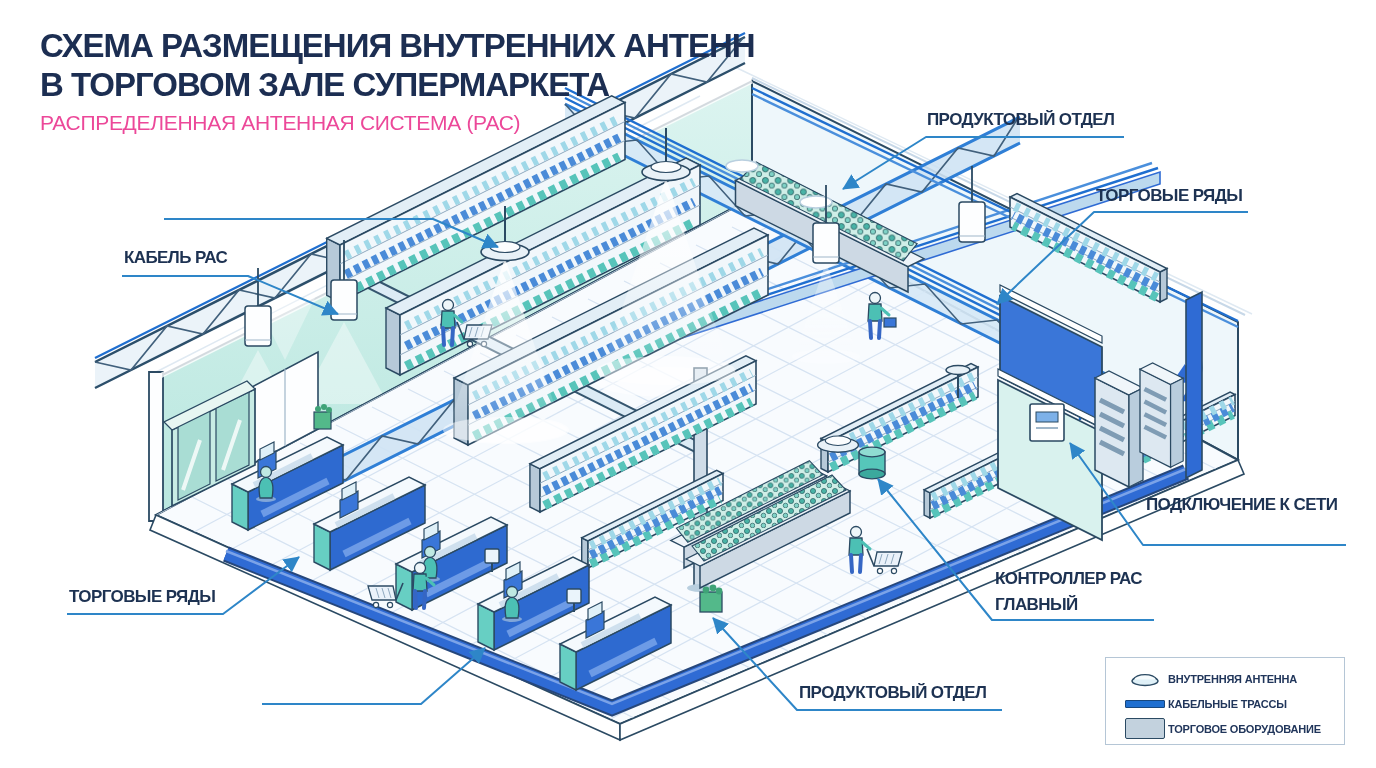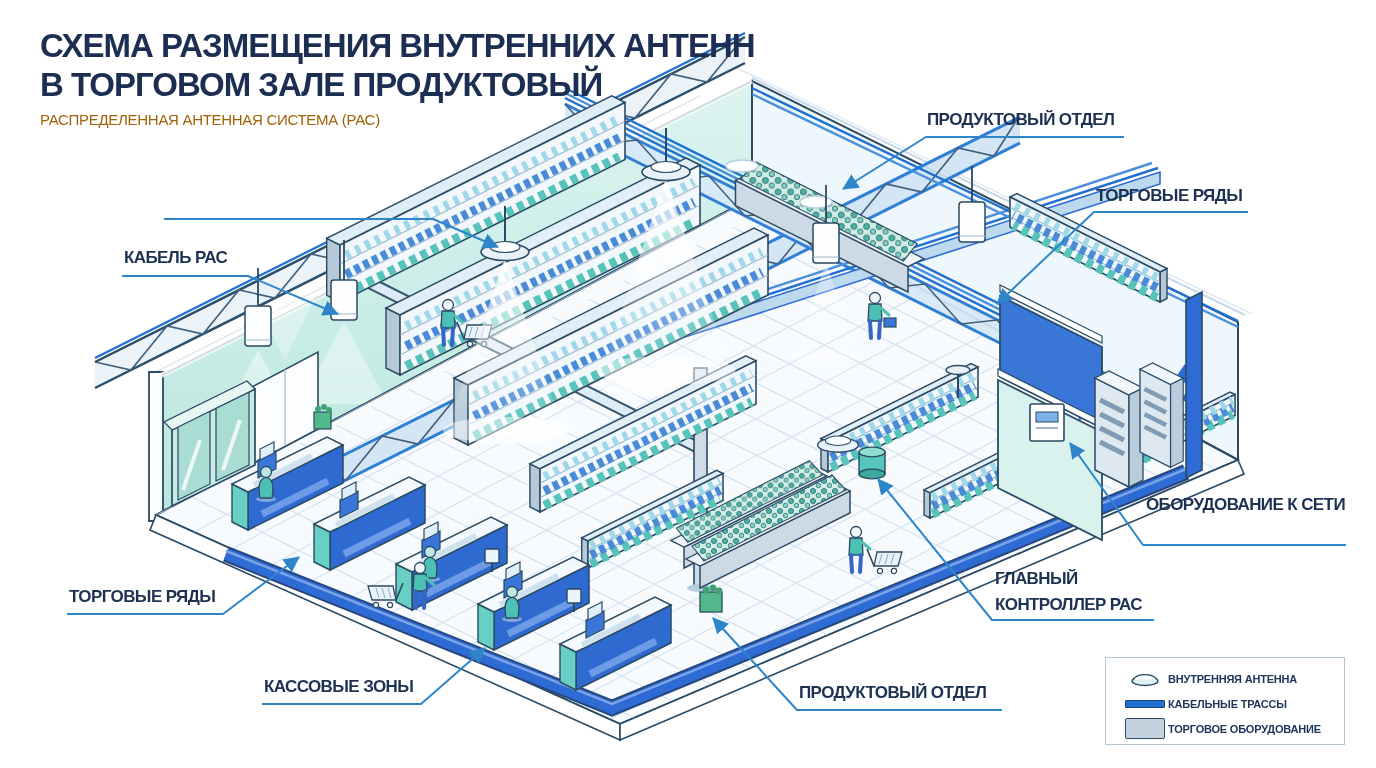--- a/index.html
+++ b/index.html
@@ -2,21 +2,21 @@
 <html><head>
 <meta charset="utf-8">
 <style>
   html,body{margin:0;padding:0;background:#ffffff;}
   .stage{position:relative;width:1376px;height:768px;background:#ffffff;overflow:hidden;
          font-family:"Liberation Sans","DejaVu Sans",sans-serif;}
   .scene,.overlay{position:absolute;left:0;top:0;}
   .overlay{pointer-events:none;}
   .title-block{position:absolute;left:40px;top:26px;color:#1c2e52;}
   .title-line{font-size:33px;font-weight:700;letter-spacing:-1px;line-height:39px;white-space:nowrap;}
-  .subtitle{font-size:15px;font-weight:500;letter-spacing:-0.3px;margin-top:7px;color:#a16207;white-space:nowrap;}
+  .subtitle{font-size:21px;font-weight:500;letter-spacing:-0.3px;margin-top:7px;color:#ec4899;white-space:nowrap;}
   .callout{position:absolute;color:#1d3252;font-size:17px;font-weight:700;letter-spacing:-0.6px;
            line-height:26px;white-space:nowrap;}
   .legend{position:absolute;left:1105px;top:657px;width:240px;height:88px;background:#ffffff;
           border:1.5px solid #b5c6d6;box-sizing:border-box;padding:8px 0 0 16px;}
   .legend-row{display:flex;align-items:center;height:25px;}
   .legend-icon{width:46px;display:flex;justify-content:center;align-items:center;flex:0 0 46px;}
   .legend-label{font-size:11px;font-weight:700;letter-spacing:-0.2px;color:#21365b;white-space:nowrap;}
   .icon-cable{width:38px;height:6px;background:#1f6fd0;border:1px solid #17477e;border-radius:1px;}
   .icon-equip{width:38px;height:19px;background:#c3d2de;border:1.5px solid #2b4a63;border-radius:2px;}
 </style>
@@ -318,36 +318,35 @@
     <polyline points="1346,545 1143,545 1070,443" marker-end="url(#ldArrow)"></polyline>
     <polyline points="1154,620 992,620 878,479" marker-end="url(#ldArrow)"></polyline>
     <polyline points="67,614 223,614 299,557" marker-end="url(#ldArrow)"></polyline>
     <polyline points="262,704 421,704 485,648" marker-end="url(#ldArrow)"></polyline>
     <polyline points="1002,710 797,710 713,618" marker-end="url(#ldArrow)"></polyline>
   </g>
 </svg>
 
 <div class="title-block">
   <div class="title-line">СХЕМА РАЗМЕЩЕНИЯ ВНУТРЕННИХ АНТЕНН</div>
-  <div class="title-line">В ТОРГОВОМ ЗАЛЕ ПРОДУКТОВЫЙ</div>
+  <div class="title-line">В ТОРГОВОМ ЗАЛЕ СУПЕРМАРКЕТА</div>
   <div class="subtitle">РАСПРЕДЕЛЕННАЯ АНТЕННАЯ СИСТЕМА  (РАС)</div>
 </div>
 
 <div class="callout" style="left:124px;top:245px;">КАБЕЛЬ РАС</div>
 <div class="callout" style="left:927px;top:107px;">ПРОДУКТОВЫЙ ОТДЕЛ</div>
 <div class="callout" style="left:1096px;top:183px;">ТОРГОВЫЕ РЯДЫ</div>
 <div class="callout" style="left:1146px;top:492px;">
-  <div>ОБОРУДОВАНИЕ К СЕТИ</div>
+  <div>ПОДКЛЮЧЕНИЕ К СЕТИ</div>
 </div>
 <div class="callout" style="left:995px;top:566px;">
+  <div>КОНТРОЛЛЕР РАС</div>
   <div>ГЛАВНЫЙ</div>
-  <div>КОНТРОЛЛЕР РАС</div>
 </div>
 <div class="callout" style="left:69px;top:584px;">ТОРГОВЫЕ РЯДЫ</div>
-<div class="callout" style="left:264px;top:674px;">КАССОВЫЕ ЗОНЫ</div>
 <div class="callout" style="left:799px;top:680px;">ПРОДУКТОВЫЙ ОТДЕЛ</div>
 
 <div class="legend">
   <div class="legend-row">
     <span class="legend-icon">
       <svg width="32" height="17" viewBox="0 0 32 17">
         <ellipse cx="16" cy="11" rx="13" ry="4.5" fill="#dff0f7" stroke="#2b4a63" stroke-width="1.4"></ellipse>
         <path d="M4,9.5 A13 8 0 0 1 28,9.5" fill="#f6fbfd" stroke="#2b4a63" stroke-width="1.4"></path>
       </svg>
     </span>

